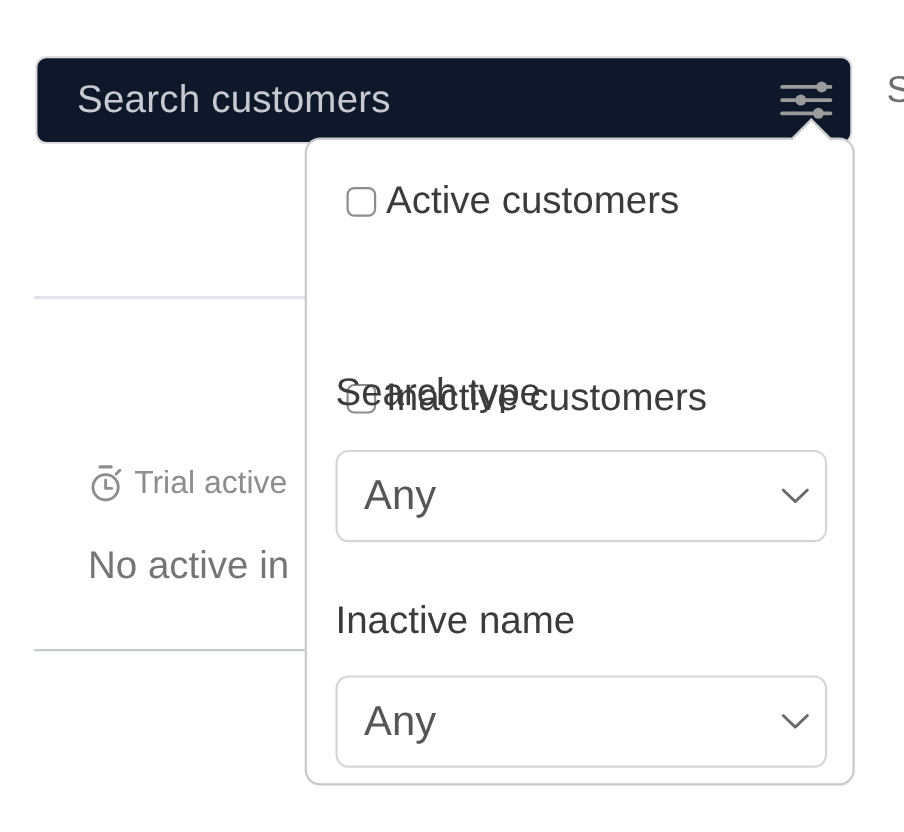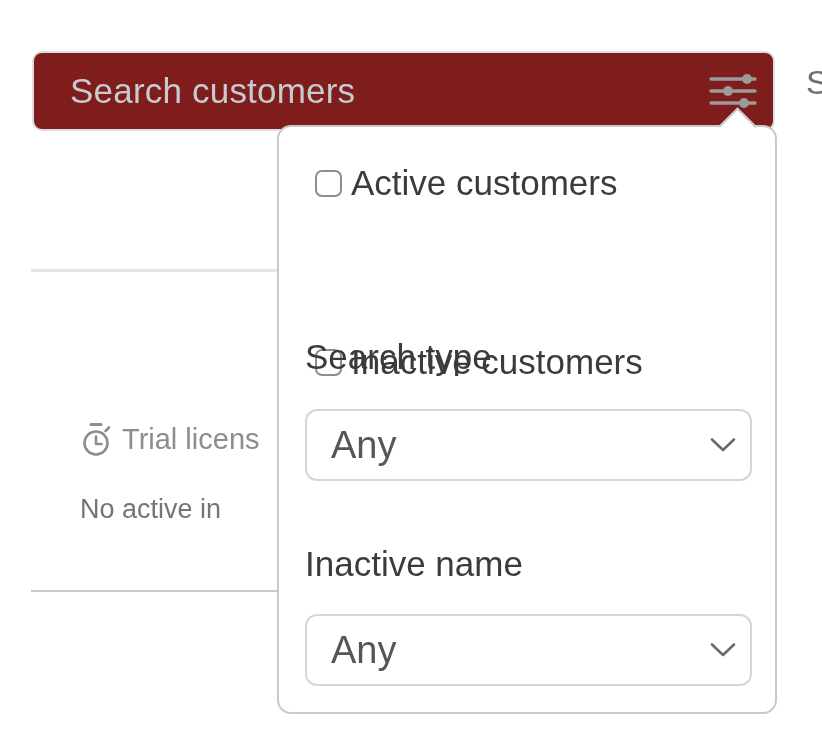--- a/index.html
+++ b/index.html
@@ -20,21 +20,21 @@
   html,body{width:822px;height:756px;}
   body{
     font-family:"Liberation Sans","DejaVu Sans",sans-serif;
     background:#fff;
   }
   .app{position:relative;width:822px;height:756px;overflow:hidden;background:#fff;}
 
   
   .search-box{
     position:absolute;left:32px;top:51px;width:743px;height:80px;
-    border:2px solid var(--input-border);border-radius:10px;background:#7f1d1d;
+    border:2px solid var(--input-border);border-radius:10px;background:#0f172a;
     display:flex;align-items:center;padding-left:36px;cursor:text;
   }
   .search-placeholder{
     font-size:35px;color:var(--placeholder);letter-spacing:.2px;
     white-space:nowrap;pointer-events:none;
   }
   .filter-btn{
     position:absolute;right:14px;top:50%;transform:translateY(-50%);
     width:52px;height:44px;border:none;background:transparent;cursor:pointer;
     display:flex;align-items:center;justify-content:center;padding:0;
@@ -54,21 +54,21 @@
     font-size:40px;line-height:46px;font-weight:700;color:var(--text-dark);
     white-space:nowrap;
   }
   .trial-row{
     position:absolute;left:82px;top:422px;
     display:flex;align-items:center;gap:10px;color:var(--text-muted);
   }
   .trial-row .lbl{font-size:29px;white-space:nowrap;}
   .status-text{
     position:absolute;left:80px;top:494px;
-    font-size:27px;color:var(--text-gray);white-space:nowrap;
+    font-size:35px;color:var(--text-gray);white-space:nowrap;
   }
 
   
   .panel{
     position:absolute;left:277px;top:125px;width:500px;height:589px;
     background:#fff;border:2px solid var(--panel-border);border-radius:14px;
   }
   .caret{
     position:absolute;left:445px;top:-14px;width:27px;height:27px;
     background:#fff;transform:rotate(45deg);
@@ -86,21 +86,21 @@
   }
   .cb-label{font-size:35px;color:var(--text-dark);white-space:nowrap;}
 
   .field-label{
     position:absolute;left:26px;font-size:35px;color:var(--text-dark);white-space:nowrap;
   }
   .field-label.f1{top:210px;}
   .field-label.f2{top:417px;}
 
   .select{
-    position:absolute;left:26px;width:447px;height:72px;
+    position:absolute;left:26px;width:447px;height:84px;
     border:2px solid var(--control-border);border-radius:12px;background:#fff;
     display:flex;align-items:center;padding:0 24px;cursor:pointer;
   }
   .select.s1{top:282px;}
   .select.s2{top:487px;}
   .select-value{font-size:38px;color:var(--value-text);}
   .chev{position:absolute;right:14px;top:50%;transform:translateY(-50%);}
 </style>
 </head>
 <body>
@@ -112,21 +112,21 @@
 
   <div class="trial-row">
     <svg width="30" height="35" viewBox="0 0 30 35">
       <g fill="none" stroke="#8d8d8d" stroke-width="2.6" stroke-linecap="round">
         <line x1="9" y1="2.5" x2="19" y2="2.5" stroke-width="3"></line>
         <line x1="23.5" y1="9" x2="27" y2="5.5"></line>
         <circle cx="14" cy="21" r="11.5"></circle>
         <polyline points="14,14.5 14,22 19.5,22" stroke-linejoin="round"></polyline>
       </g>
     </svg>
-    <span class="lbl">Trial licens</span>
+    <span class="lbl">Trial active</span>
   </div>
 
   <div class="status-text">No active in</div>
 
   <div class="divider d2"></div>
 
   <div class="search-box">
     <span class="search-placeholder">Search customers</span>
     <button class="filter-btn">
       <svg width="48" height="36" viewBox="0 0 48 36">

